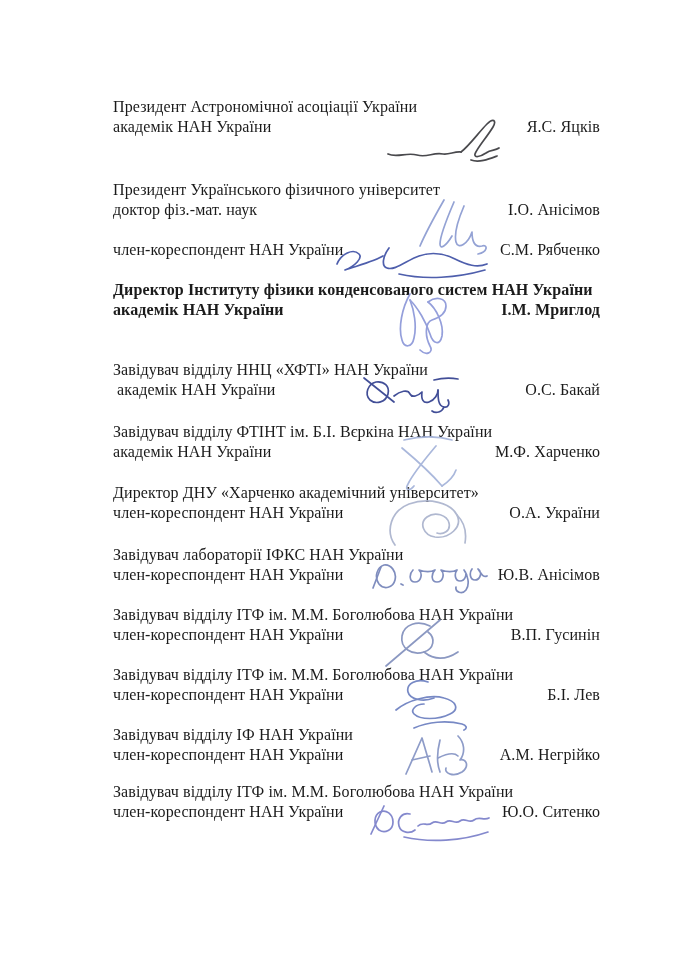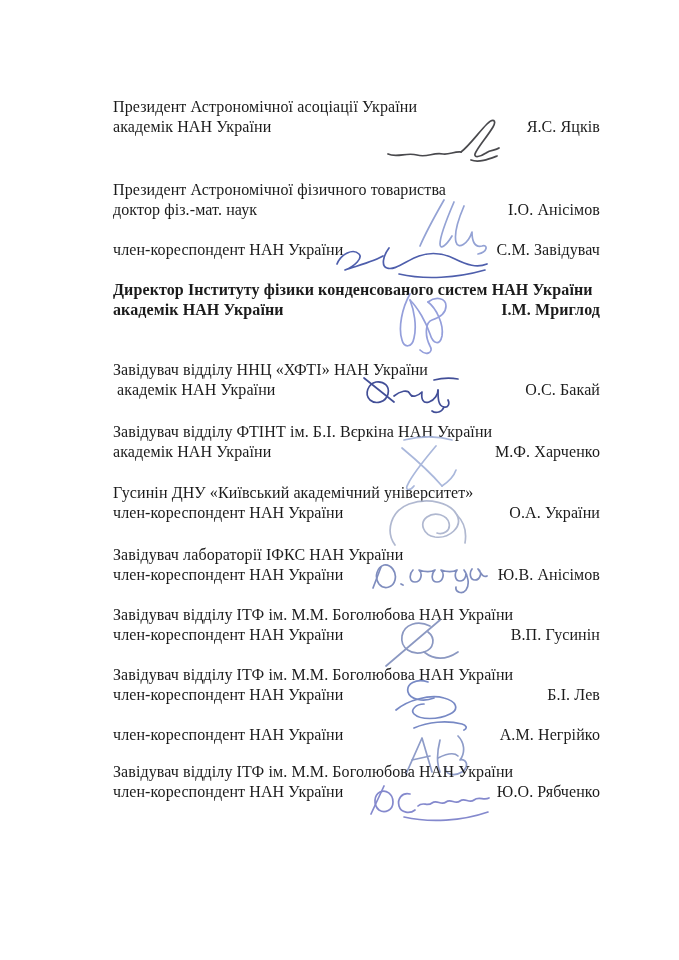--- a/index.html
+++ b/index.html
@@ -62,36 +62,36 @@
       <span class="name">Я.С. Яцків</span>
     </div>
   <svg class="sig" viewBox="0 0 125 47" style="left: 272px; top: 21px; width: 125px; height: 47px; color: rgb(58, 58, 62);">
           <path d="M3,36 C12,40 22,34 32,37 C42,40 48,34 58,36 C64,37 70,33 76,34" stroke-width="1.8"></path>
           <path d="M76,34 C84,28 94,14 102,6 C108,0 112,2 108,9 C102,19 92,30 90,36 C89,40 95,39 101,35 C106,31 110,33 114,30" stroke-width="1.8"></path>
           <path d="M86,42 C94,45 104,41 112,38" stroke-width="1.8"></path>
         </svg>
       </div>
 
   <div class="entry">
-    <div class="entry-line1">Президент Астрономічної фізичного товариства</div>
+    <div class="entry-line1">Президент Українського фізичного університет</div>
     <div class="entry-line2">
       <span class="rank">доктор фіз.-мат. наук</span>
       <span class="name">І.О. Анісімов</span>
     </div>
   <svg class="sig" viewBox="0 0 80 56" style="left: 297px; top: 18px; width: 80px; height: 56px; color: rgb(139, 155, 209);">
           <path d="M34,2 C26,16 16,34 10,48" stroke-width="1.6"></path>
           <path d="M44,4 C38,18 30,38 30,46 C30,52 36,48 42,38" stroke-width="1.6"></path>
           <path d="M54,8 C48,22 44,36 46,44 C48,52 58,46 62,34 C62,42 64,50 72,48 C78,46 78,54 68,56" stroke-width="1.6"></path>
         </svg>
       </div>
 
   <div class="entry">
     <div class="entry-line2">
       <span class="rank">член-кореспондент НАН України</span>
-      <span class="name">С.М. Завідувач</span>
+      <span class="name">С.М. Рябченко</span>
     </div>
   <svg class="sig" viewBox="0 0 157 36" style="left: 220px; top: 4px; width: 157px; height: 36px; color: rgb(63, 81, 165);">
           <path d="M4,20 C8,10 20,4 26,10 C30,14 22,22 12,26 C30,20 44,16 50,12" stroke-width="1.7"></path>
           <path d="M56,4 C50,12 48,22 54,24 C62,27 74,16 86,12 C100,7 112,10 122,15 C134,21 144,24 154,20" stroke-width="1.7"></path>
           <path d="M66,30 C92,36 124,34 152,26" stroke-width="1.7"></path>
         </svg>
       </div>
 
   <div class="entry">
     <div class="entry-line1">Директор Інституту фізики конденсованого систем НАН України</div>
@@ -129,21 +129,21 @@
     </div>
   <svg class="sig" viewBox="0 0 65 55" style="left: 283px; top: 14px; width: 65px; height: 55px; color: rgb(163, 178, 217);">
           <path d="M6,12 C18,22 34,36 46,50" stroke-width="1.6"></path>
           <path d="M40,10 C30,22 18,36 12,48 C8,55 14,55 18,50" stroke-width="1.6"></path>
           <path d="M8,4 C24,0 42,0 56,4" stroke-width="1.6"></path>
           <path d="M46,50 C52,46 58,40 60,34" stroke-width="1.6"></path>
         </svg>
       </div>
 
   <div class="entry">
-    <div class="entry-line1">Гусинін ДНУ «Київський академічний університет»</div>
+    <div class="entry-line1">Директор ДНУ «Харченко академічний університет»</div>
     <div class="entry-line2">
       <span class="rank">член-кореспондент НАН України</span>
       <span class="name">О.А. України</span>
     </div>
   <svg class="sig" viewBox="0 0 88 48" style="left: 270px; top: 16px; width: 88px; height: 48px; color: rgb(170, 179, 205);">
           <path d="M12,46 C2,32 8,12 26,5 C46,-2 68,4 74,16 C80,28 66,40 52,38 C40,36 36,24 44,18 C52,12 64,16 66,24 C68,32 60,36 54,34" stroke-width="1.7"></path>
           <path d="M74,16 C80,22 84,32 82,44" stroke-width="1.7"></path>
         </svg>
       </div>
 
@@ -182,38 +182,39 @@
       <span class="name">Б.І. Лев</span>
     </div>
   <svg class="sig" viewBox="0 0 85 58" style="left: 273px; top: 11px; width: 85px; height: 58px; color: rgb(108, 127, 192);">
           <path d="M42,6 C30,2 20,8 22,16 C24,24 38,26 48,22" stroke-width="1.7"></path>
           <path d="M10,34 C22,24 44,18 58,22 C70,25 74,33 64,38 C52,44 34,44 28,38 C24,34 30,28 38,28" stroke-width="1.7"></path>
           <path d="M28,52 C42,46 60,44 76,48 C80,49 82,52 78,54" stroke-width="1.7"></path>
         </svg>
       </div>
 
   <div class="entry">
+    <div class="entry-line1">Завідувач відділу ІФ НАН України</div>
     <div class="entry-line2">
       <span class="rank">член-кореспондент НАН України</span>
       <span class="name">А.М. Негрійко</span>
     </div>
   <svg class="sig" viewBox="0 0 68 46" style="left: 287px; top: 7px; width: 68px; height: 46px; color: rgb(133, 148, 196);">
           <path d="M6,42 L22,6 L32,40" stroke-width="1.6"></path>
           <path d="M12,28 L30,24" stroke-width="1.6"></path>
           <path d="M40,8 C37,20 36,30 40,40" stroke-width="1.6"></path>
           <path d="M38,26 C46,22 54,20 58,24" stroke-width="1.6"></path>
           <path d="M58,4 C64,10 66,20 60,28 C66,26 70,34 62,40 C54,45 44,42 46,36" stroke-width="1.6"></path>
         </svg>
       </div>
 
   <div class="entry">
     <div class="entry-line1">Завідувач відділу ІТФ ім. М.М. Боголюбова НАН України</div>
     <div class="entry-line2">
       <span class="rank">член-кореспондент НАН України</span>
-      <span class="name">Ю.О. Рябченко</span>
+      <span class="name">Ю.О. Ситенко</span>
     </div>
   <svg class="sig" viewBox="0 0 125 38" style="left: 257px; top: 22px; width: 125px; height: 38px; color: rgb(122, 127, 201);">
           <path d="M10,8 C4,11 3,21 9,26 C15,30 23,26 23,18 C23,10 16,5 10,8" stroke-width="1.6"></path>
           <path d="M1,30 L14,2" stroke-width="1.6"></path>
           <path d="M40,10 C32,8 27,15 29,22 C31,29 40,30 45,26" stroke-width="1.6"></path>
           <path d="M48,22 C53,17 57,23 62,19 C67,15 71,22 76,18 C81,14 85,21 90,17 C95,13 99,20 104,16 C109,12 114,17 119,14" stroke-width="1.6"></path>
           <path d="M34,33 C60,39 92,37 118,28" stroke-width="1.6"></path>
         </svg>
       </div>
 </section>

